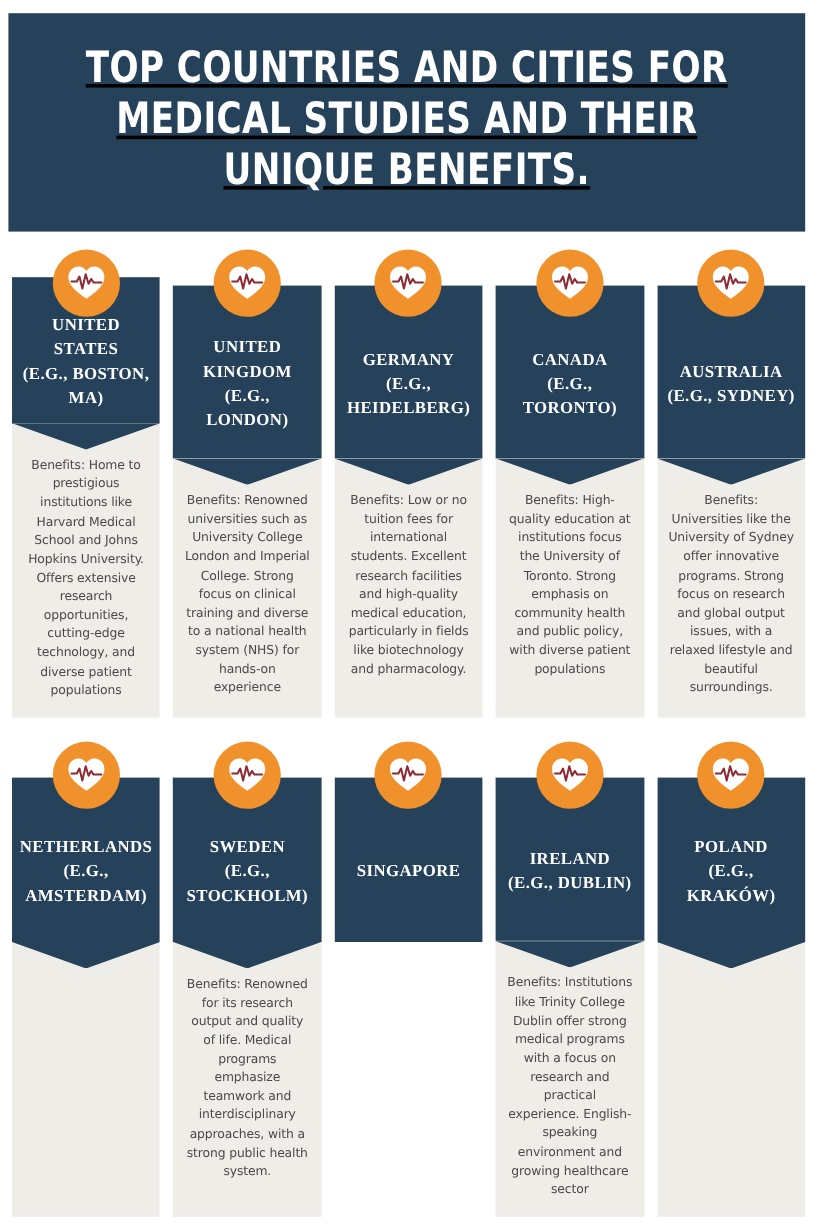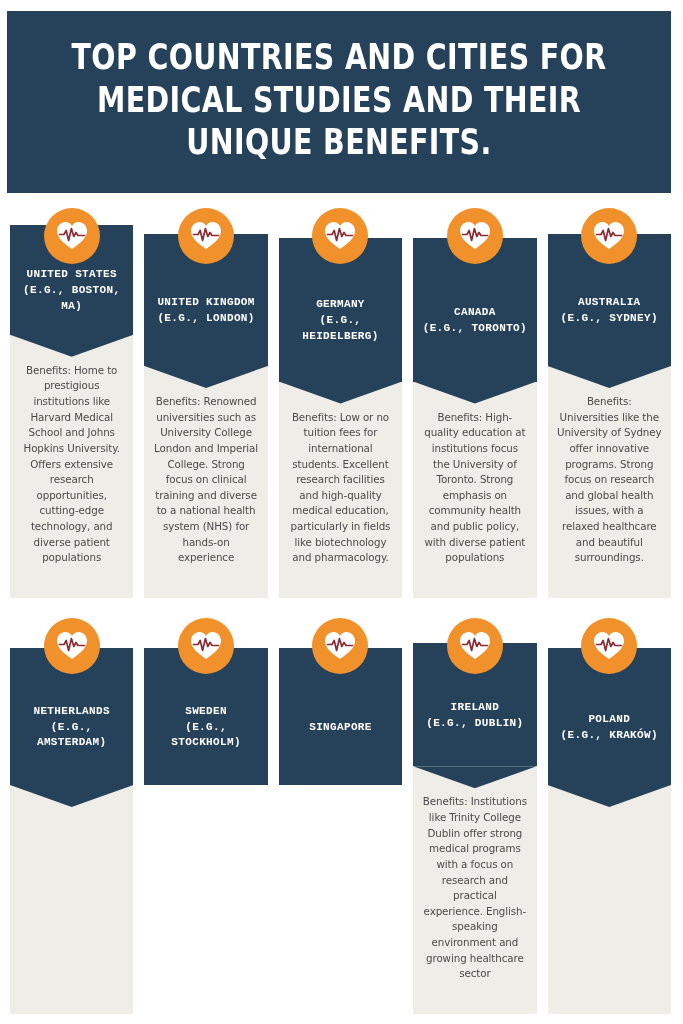--- a/index.html
+++ b/index.html
@@ -28,20 +28,21 @@
     left: 7px;
     top: 11px;
     width: 664px;
     height: 182px;
     background: #26425A;
     box-sizing: border-box;
     display: flex;
     align-items: center;
     justify-content: center;
     padding: 6px 22px 10px 22px;
+    text-decoration: underline;
   }
   .title-text {
     color: #ffffff;
     font-family: "Liberation Sans Narrow", "DejaVu Sans Condensed", "Liberation Sans", sans-serif;
     font-weight: bold;
     font-size: 36px;
     line-height: 1.18;
     letter-spacing: 0.4px;
     text-align: center;
     text-transform: uppercase;
@@ -97,37 +98,37 @@
     min-height: 110px;
     padding: 40px 8px 14px 8px;
     box-sizing: border-box;
     display: flex;
     align-items: center;
     justify-content: center;
     z-index: 1;
   }
   .header-label {
     color: #ffffff;
-    font-family: Liberation Mono, monospace;
+    font-family: Liberation Serif, serif;
     font-weight: bold;
-    font-size: 11px;
+    font-size: 14px;
     line-height: 1.45;
     letter-spacing: 0.35px;
     text-align: center;
     text-transform: uppercase;
     white-space: pre-line;
     margin-top: -4px;
   }
 
   
   .card-body {
     position: relative;
     background: #EFEDE7;
     flex: 1 1 auto;
-    padding: 28px 9px 32px 9px;
+    padding: 28px 9px 14px 9px;
     box-sizing: border-box;
     z-index: 0;
   }
   .card-body-text {
     color: #4A4A4A;
     font-family: "DejaVu Sans", "Liberation Sans", sans-serif;
     font-size: 10.3px;
     line-height: 1.52;
     text-align: center;
     letter-spacing: -0.1px;
@@ -246,21 +247,21 @@
             <path d="M4.5 15.5 L9 15.5 L11.2 11.5 L13.6 21.5 L16.4 9.5 L18.8 17.5 L21 13.5 L23 16.5 L29.5 16.5" fill="none" stroke="#8C2B33" stroke-width="1.7" stroke-linecap="round" stroke-linejoin="round"></path>
           </svg>
         </div>
       </div>
       <div class="card-header">
         <div class="header-label">AUSTRALIA
 (E.G., SYDNEY)</div>
       </div>
       <div class="card-body">
         <div class="chevron"></div>
-        <div class="card-body-text">Benefits: Universities like the University of Sydney offer innovative programs. Strong focus on research and global health issues, with a relaxed healthcare and beautiful surroundings.</div>
+        <div class="card-body-text">Benefits: Universities like the University of Sydney offer innovative programs. Strong focus on research and global output issues, with a relaxed lifestyle and beautiful surroundings.</div>
       </div>
     </div>
 
   </div>
 
   <div class="row row-2">
 
     <div class="card">
       <div class="icon-wrap">
         <div class="icon-circle">
@@ -285,20 +286,24 @@
           <svg width="34" height="34" viewBox="0 0 34 34" aria-hidden="true">
             <path d="M17 30 C 6 22.5, 2 17.5, 2 11.8 C 2 6.6, 6 3, 10.4 3 C 13.2 3, 15.7 4.6, 17 6.9 C 18.3 4.6, 20.8 3, 23.6 3 C 28 3, 32 6.6, 32 11.8 C 32 17.5, 28 22.5, 17 30 Z" fill="#FFFFFF"></path>
             <path d="M4.5 15.5 L9 15.5 L11.2 11.5 L13.6 21.5 L16.4 9.5 L18.8 17.5 L21 13.5 L23 16.5 L29.5 16.5" fill="none" stroke="#8C2B33" stroke-width="1.7" stroke-linecap="round" stroke-linejoin="round"></path>
           </svg>
         </div>
       </div>
       <div class="card-header">
         <div class="header-label">SWEDEN
 (E.G., STOCKHOLM)</div>
       </div>
+      <div class="card-body">
+        <div class="chevron"></div>
+        <div class="card-body-text">Benefits: Renowned for its research output and quality of life. Medical programs emphasize teamwork and interdisciplinary approaches, with a strong public health system.</div>
+      </div>
     </div>
 
     <div class="card">
       <div class="icon-wrap">
         <div class="icon-circle">
           <svg width="34" height="34" viewBox="0 0 34 34" aria-hidden="true">
             <path d="M17 30 C 6 22.5, 2 17.5, 2 11.8 C 2 6.6, 6 3, 10.4 3 C 13.2 3, 15.7 4.6, 17 6.9 C 18.3 4.6, 20.8 3, 23.6 3 C 28 3, 32 6.6, 32 11.8 C 32 17.5, 28 22.5, 17 30 Z" fill="#FFFFFF"></path>
             <path d="M4.5 15.5 L9 15.5 L11.2 11.5 L13.6 21.5 L16.4 9.5 L18.8 17.5 L21 13.5 L23 16.5 L29.5 16.5" fill="none" stroke="#8C2B33" stroke-width="1.7" stroke-linecap="round" stroke-linejoin="round"></path>
           </svg>
         </div>

